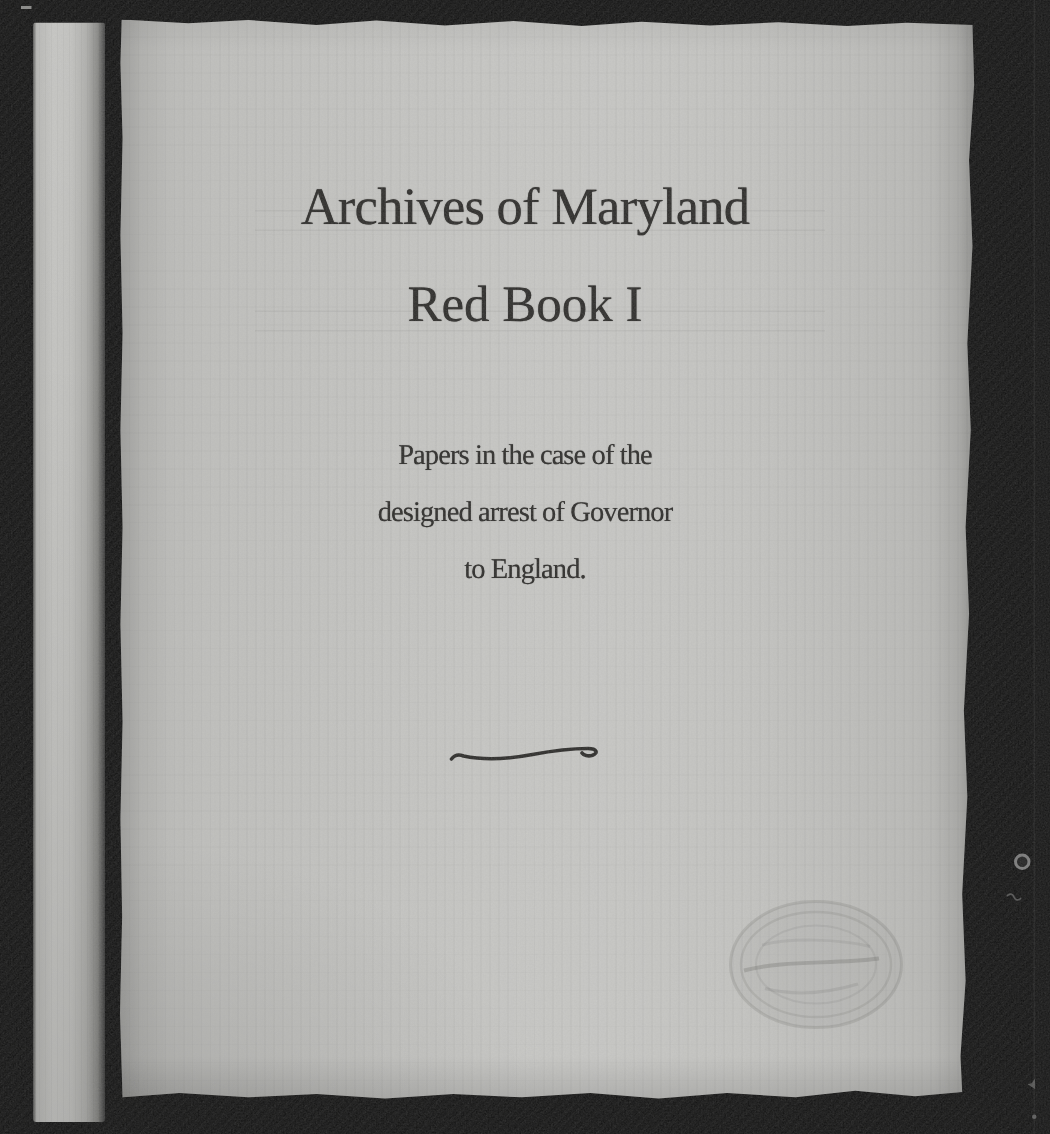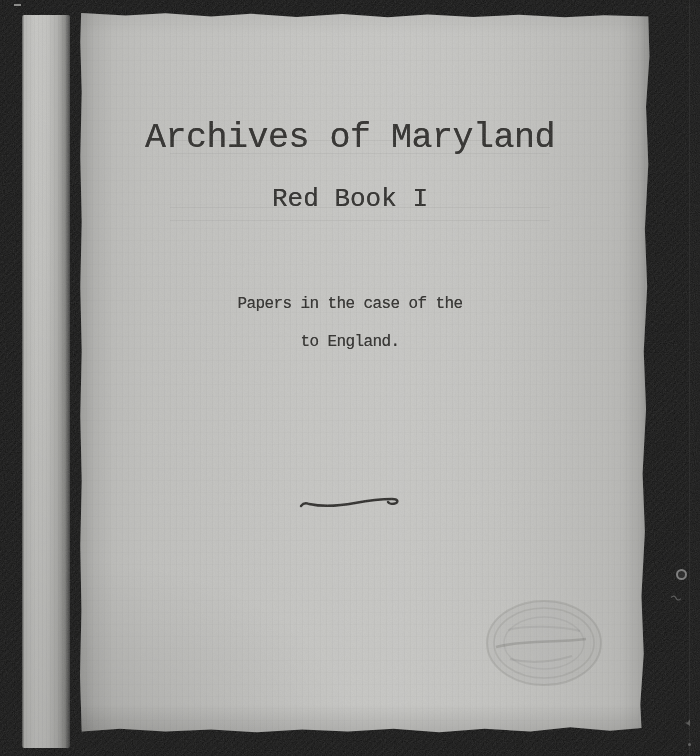--- a/index.html
+++ b/index.html
@@ -1,21 +1,21 @@
 <!DOCTYPE html>
 <html><head>
 <meta charset="utf-8">
 <style>
   html,body { margin:0; padding:0; background:#000; }
   .scene {
     position:relative; width:700px; height:756px; overflow:hidden;
     background:
       repeating-linear-gradient(135deg, rgba(255,255,255,0.014) 0 2px, transparent 2px 5px),
       #070707;
-    font-family:Liberation Mono, monospace;
+    font-family:Liberation Serif, serif;
   }
   
   .edge-strip {
     position:absolute; left:22px; top:15px; width:48px; height:733px;
     background:
       repeating-linear-gradient(90deg, rgba(0,0,0,0.03) 0 1px, transparent 1px 4px),
       linear-gradient(180deg, rgba(255,255,255,0.05) 0%, transparent 30%, rgba(0,0,0,0.05) 70%, rgba(0,0,0,0.1) 100%),
       linear-gradient(90deg, #4a4a48 0%, #b7b7b4 5%, #c7c7c4 28%, #c3c3c0 52%, #adadaa 74%, #80807d 90%, #303030 100%);
     border-radius:2px;
   }
@@ -48,26 +48,26 @@
   .guide { position:absolute; left:90px; width:380px; height:1px; background:rgba(0,0,0,0.05); }
   .g1{top:127px}.g2{top:140px}.g3{top:194px}.g4{top:207px}
   .content { position:absolute; inset:0; text-align:center; transform:translateX(-15px); }
   .title {
     position:absolute; top:106px; left:0; right:0;
     font-size:35px; letter-spacing:-0.5px; line-height:1.1;
     text-shadow:0 0 0.6px rgba(30,28,25,0.8);
   }
   .subtitle {
     position:absolute; top:172px; left:0; right:0;
-    font-size:26px; letter-spacing:0; line-height:1.1;
+    font-size:34px; letter-spacing:0; line-height:1.1;
     text-shadow:0 0 0.6px rgba(30,28,25,0.8);
   }
   .body {
     position:absolute; top:272px; left:0; right:0;
-    font-size:16px; line-height:38px; letter-spacing:-0.6px;
+    font-size:19px; line-height:38px; letter-spacing:-0.6px;
     text-shadow:0 0 0.5px rgba(30,28,25,0.7);
   }
   .flourish { position:absolute; top:481px; left:50%; margin-left:-55px; }
   .seal { position:absolute; left:402px; top:584px; }
   
   .film-band { position:absolute; left:689px; top:0; width:11px; height:756px;
     background:#0a0a0a; border-left:1px solid rgba(140,140,140,0.10); }
   .mark-circle { position:absolute; left:676px; top:569px; width:7px; height:7px;
     border:2px solid #8a8a8a; border-radius:50%; background:#1a1a1a; opacity:0.85; }
   .mark-squiggle { position:absolute; left:671px; top:594px; transform:rotate(18deg); opacity:0.7; }
@@ -89,20 +89,21 @@
     <div class="guide g1"></div>
     <div class="guide g2"></div>
     <div class="guide g3"></div>
     <div class="guide g4"></div>
 
     <div class="content">
       <div class="title">Archives of Maryland</div>
       <div class="subtitle">Red Book I</div>
       <div class="body">
         <div>Papers in the case of the</div>
+        <div>designed arrest of Governor</div>
         <div>to England.</div>
       </div>
       <svg class="flourish" width="110" height="18" viewBox="0 0 110 18">
         <path d="M6,12 Q9,8 14,10 C28,13 44,12 60,9 C76,6 88,5 97,5 C103,5 104,8 100,9.5 C97,10.5 94,9.5 93,8" fill="none" stroke="#232220" stroke-width="2.4" stroke-linecap="round"></path>
       </svg>
     </div>
 
     <svg class="seal" width="124" height="92" viewBox="0 0 124 92">
       <ellipse cx="62" cy="46" rx="57" ry="42" fill="rgba(0,0,0,0.03)" stroke="rgba(70,70,64,0.16)" stroke-width="2"></ellipse>
       <ellipse cx="62" cy="46" rx="50" ry="35" fill="none" stroke="rgba(70,70,64,0.13)" stroke-width="1.6"></ellipse>

